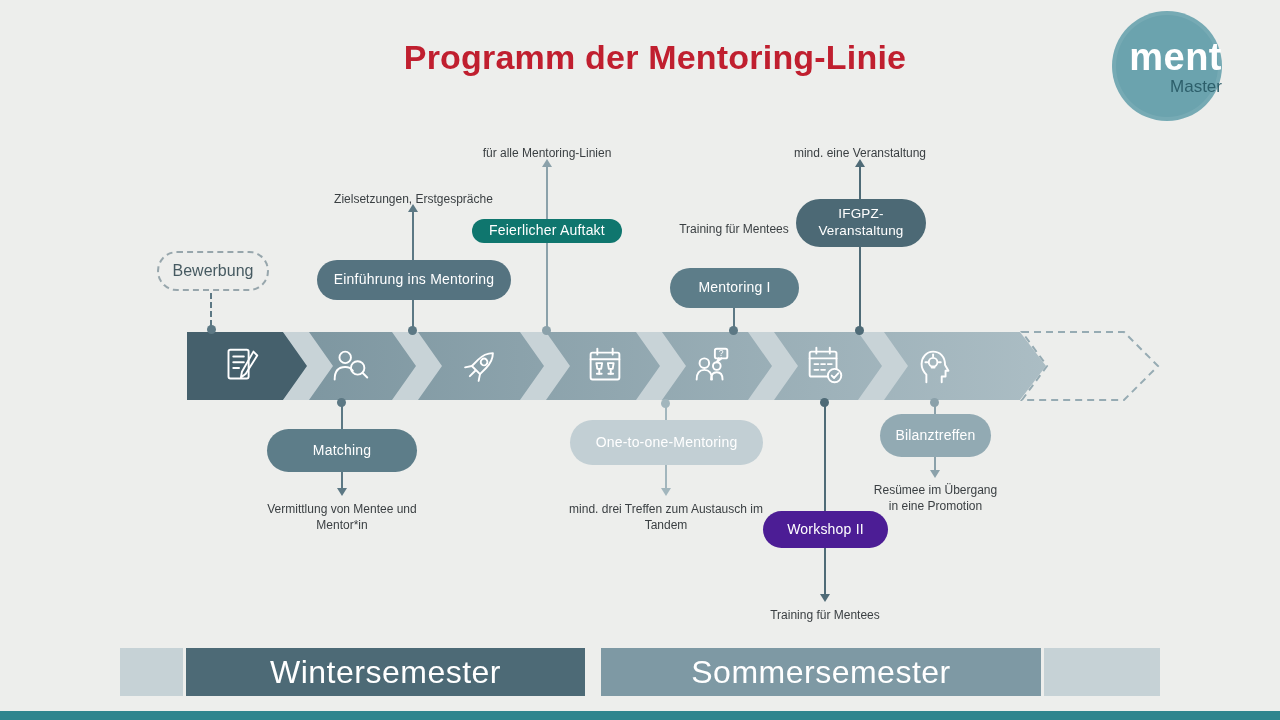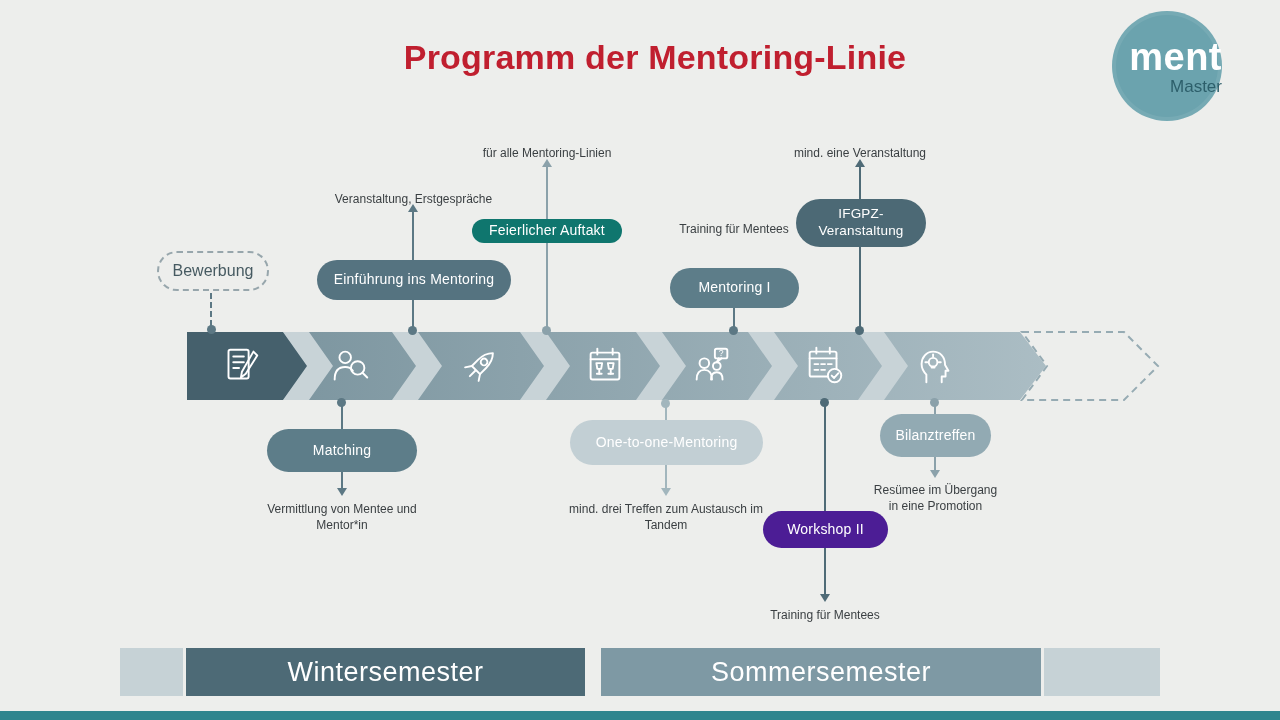--- a/index.html
+++ b/index.html
@@ -60,21 +60,21 @@
   .pill-dashed {
     position:absolute; border:2px dashed #97a6ac; border-radius:20px; background:transparent;
     color:#465a61; z-index:6; display:flex; align-items:center; justify-content:center;
     font-size:16px;
   }
   .note { position:absolute; font-size:12px; color:#3a3f42; text-align:center; line-height:1.3; z-index:6; }
   .nowrap { white-space:nowrap; }
 
   
   .sem-bar { position:absolute; top:648px; height:48px; z-index:2; display:flex; align-items:center; justify-content:center; }
-  .sem-text { color:#ffffff; font-size:27px; letter-spacing:0.5px; }
+  .sem-text { color:#ffffff; font-size:32px; letter-spacing:0.5px; }
   .footer-strip { position:absolute; left:0; top:711px; width:1280px; height:9px; background:#2f858e; z-index:8; }
 </style>
 </head>
 <body>
 
 <div class="title-wrap">
   <div class="page-title">Programm der Mentoring-Linie</div>
 </div>
 
 <div class="logo">
@@ -230,21 +230,21 @@
 <div class="pill" style="left:570px; top:420px; width:193px; height:45px; background:#c2cfd4;">
   <span>One-to-one-Mentoring</span>
 </div>
 <div class="pill" style="left:763px; top:511px; width:125px; height:37px; background:#4c1d95;">
   <span>Workshop II</span>
 </div>
 <div class="pill" style="left:880px; top:414px; width:111px; height:43px; background:#92aab3;">
   <span>Bilanztreffen</span>
 </div>
 
-<div class="note nowrap" style="left:331px; top:192px; width:165px;">Veranstaltung, Erstgespräche</div>
+<div class="note nowrap" style="left:331px; top:192px; width:165px;">Zielsetzungen, Erstgespräche</div>
 <div class="note nowrap" style="left:477px; top:146px; width:140px;">für alle Mentoring-Linien</div>
 <div class="note nowrap" style="left:676px; top:222px; width:116px;">Training für Mentees</div>
 <div class="note nowrap" style="left:791px; top:146px; width:138px;">mind. eine Veranstaltung</div>
 <div class="note" style="left:267px; top:502px; width:150px;">Vermittlung von Mentee und Mentor*in</div>
 <div class="note" style="left:566px; top:502px; width:200px;">mind. drei Treffen zum Austausch im Tandem</div>
 <div class="note nowrap" style="left:767px; top:608px; width:116px;">Training für Mentees</div>
 <div class="note" style="left:868px; top:483px; width:135px;">Resümee im Übergang in eine Promotion</div>
 
 <div class="sem-bar" style="left:120px; width:63px; background:#c6d2d6;"></div>
 <div class="sem-bar" style="left:186px; width:399px; background:#4d6a76;">

